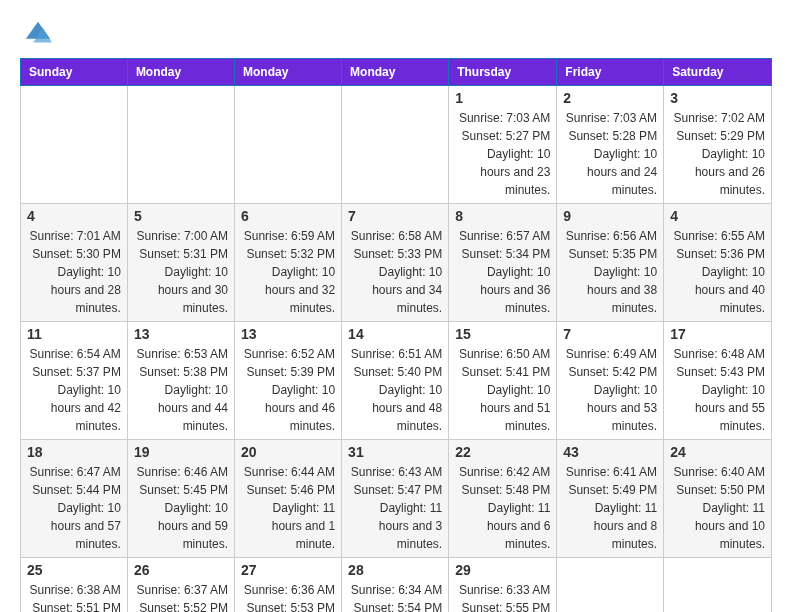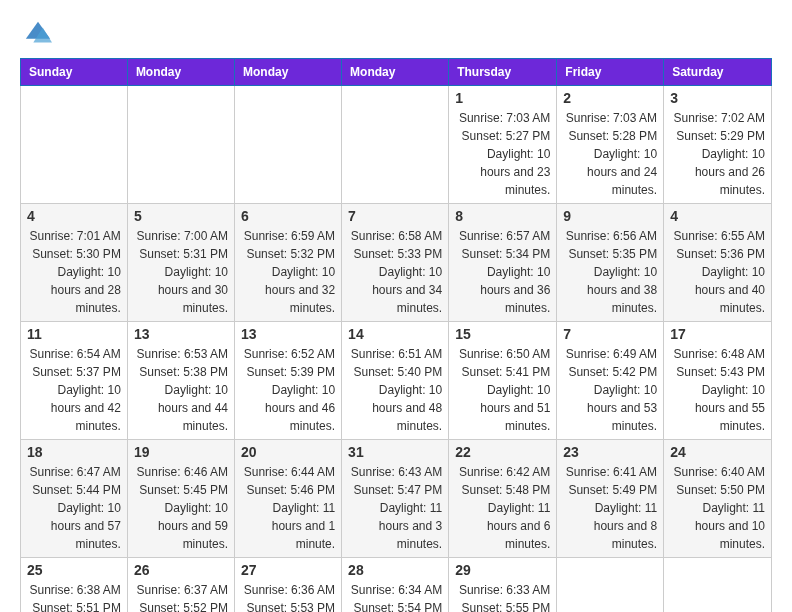--- a/index.html
+++ b/index.html
@@ -213,21 +213,21 @@
         </td>
         <td>
           <div class="day-number">31</div>
           <div class="day-info">Sunrise: 6:43 AM<br>Sunset: 5:47 PM<br>Daylight: 11 hours and 3 minutes.</div>
         </td>
         <td>
           <div class="day-number">22</div>
           <div class="day-info">Sunrise: 6:42 AM<br>Sunset: 5:48 PM<br>Daylight: 11 hours and 6 minutes.</div>
         </td>
         <td>
-          <div class="day-number">23</div>
+          <div class="day-number">43</div>
           <div class="day-info">Sunrise: 6:41 AM<br>Sunset: 5:49 PM<br>Daylight: 11 hours and 8 minutes.</div>
         </td>
         <td>
           <div class="day-number">24</div>
           <div class="day-info">Sunrise: 6:40 AM<br>Sunset: 5:50 PM<br>Daylight: 11 hours and 10 minutes.</div>
         </td>
       </tr>
       <tr>
         <td>
           <div class="day-number">25</div>

